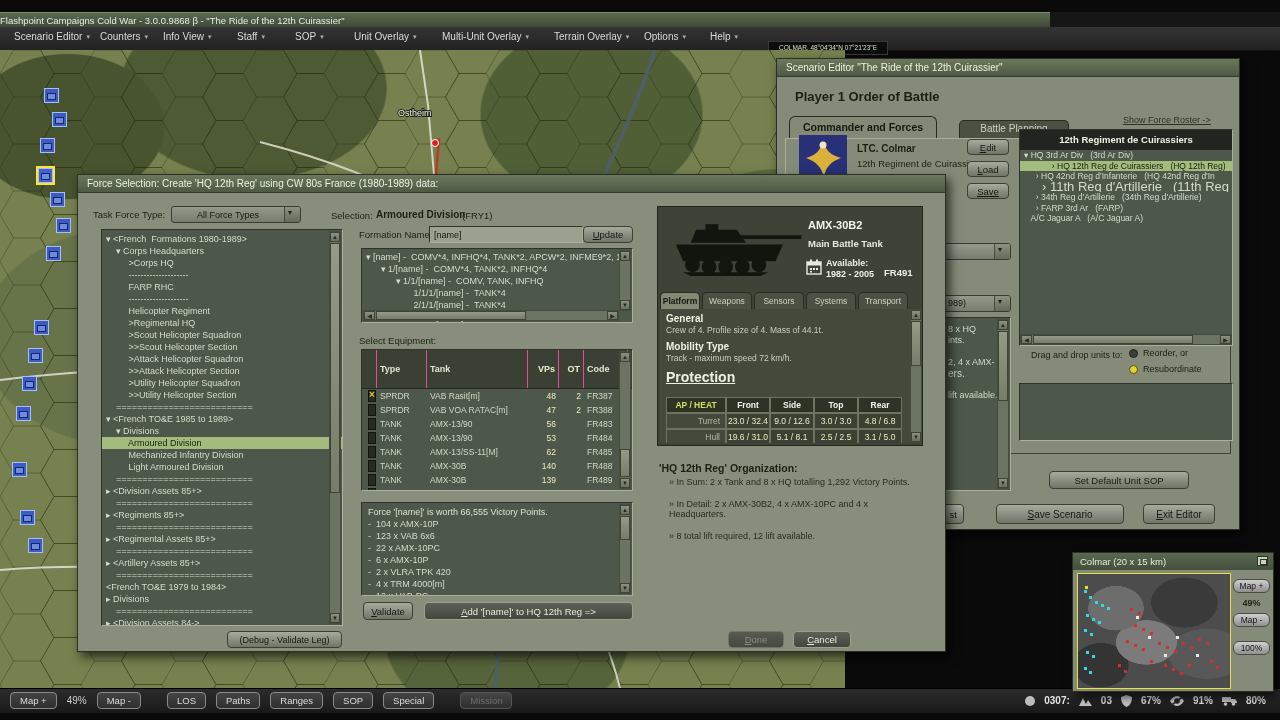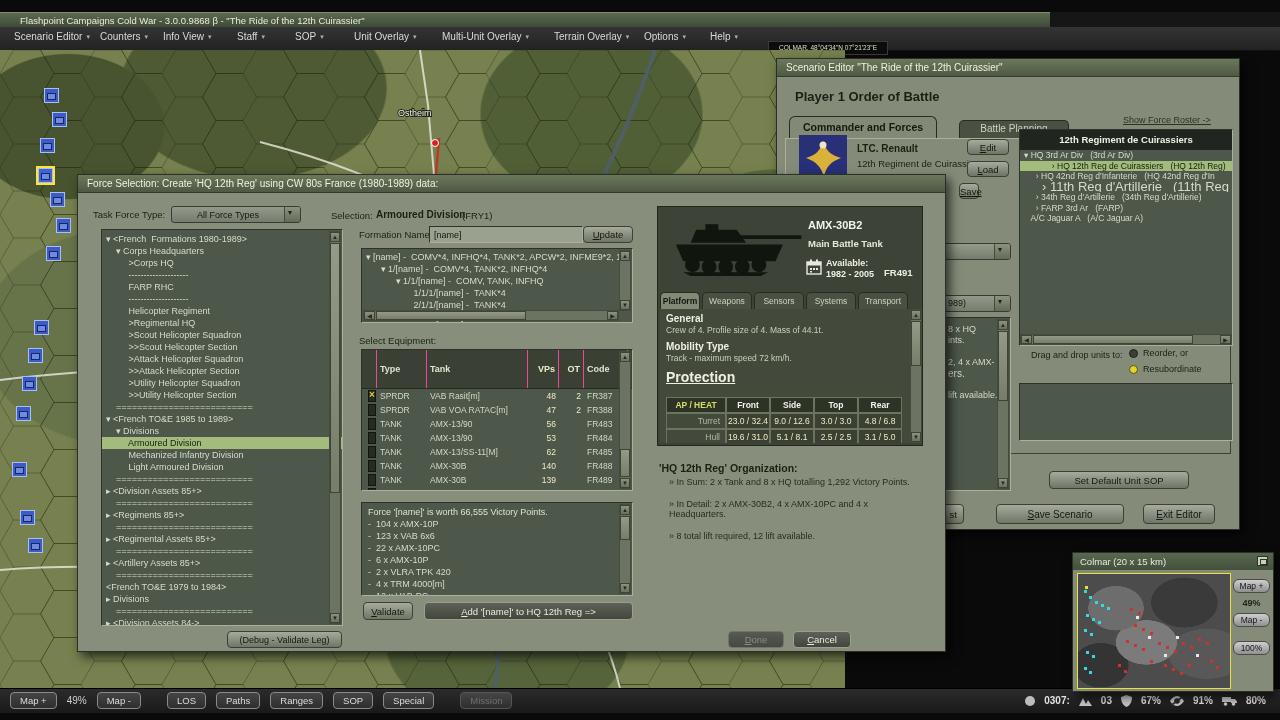--- a/index.html
+++ b/index.html
@@ -1,21 +1,21 @@
 <!DOCTYPE html>
 <html><head>
 <meta charset="utf-8">
 <style>
   html,body{margin:0;padding:0;background:#000;}
   #screen{position:relative;width:1280px;height:720px;background:#0a0a0a;overflow:hidden;
           font-family:"Liberation Sans","DejaVu Sans",sans-serif;-webkit-font-smoothing:antialiased;}
   .abs{position:absolute;}
   
   .titlebar{left:0;top:12px;width:1050px;height:15px;background:linear-gradient(#5b6a50,#3e4a38);
-            border-top:1px solid #7d8c6e;color:#e9ecdf;font-size:9.5px;line-height:15px;padding-left:20px;box-sizing:border-box;}
+            border-top:1px solid #7d8c6e;color:#e9ecdf;font-size:9.5px;line-height:15px;padding-left:0;box-sizing:border-box;}
   .titlebar-ext{left:1050px;top:12px;width:230px;height:15px;background:#161616;}
   .menubar{left:0;top:27px;width:1280px;height:23px;background:linear-gradient(#343434,#222);border-bottom:1px solid #111;}
   .menu-item{position:absolute;top:4px;color:#d9d9d9;font-size:10px;cursor:default;}
   .menu-item:nth-of-type(1){left:14px}.menu-item:nth-of-type(2){left:100px}.menu-item:nth-of-type(3){left:163px}
   .menu-item:nth-of-type(4){left:237px}.menu-item:nth-of-type(5){left:295px}.menu-item:nth-of-type(6){left:354px}
   .menu-item:nth-of-type(7){left:442px}.menu-item:nth-of-type(8){left:554px}.menu-item:nth-of-type(9){left:644px}
   .menu-item:nth-of-type(10){left:710px}
   .mi-arrow::after{content:"▾";font-size:7px;color:#a9b29a;margin-left:4px;vertical-align:1px;}
   .coordbox{left:768px;top:41px;width:118px;height:12px;background:#0c0c0c;border:1px solid #3a3a3a;
             color:#cfe0c2;font-size:6.5px;line-height:11px;text-align:center;overflow:hidden;}
@@ -192,25 +192,25 @@
     <div class="abs groupbox" style="left:8px;top:79px;width:446px;height:316px;"></div>
 
     <div class="abs" style="left:22px;top:76px;width:48px;height:50px;">
       <svg width="48" height="50" viewBox="0 0 48 50">
         <rect width="48" height="50" fill="#283077"></rect>
         <path d="M24,6 C27,16 32,20 42,23 C32,27 27,31 25,42 C22,31 17,27 7,23 C17,20 21,16 24,6 Z" fill="#d9b13b"></path>
         <circle cx="24" cy="10" r="3.5" fill="#f0e3c0"></circle>
         <rect x="14" y="42" width="20" height="4" fill="#a32727"></rect>
       </svg>
     </div>
-    <div class="abs dk-label" style="left:80px;top:84px;font-size:10px;font-weight:bold;">LTC. Renault</div>
+    <div class="abs dk-label" style="left:80px;top:84px;font-size:10px;font-weight:bold;">LTC. Colmar</div>
     <div class="abs dk-label" style="left:80px;top:99px;font-size:9.5px;">12th Regiment de Cuirassi</div>
     <div class="abs btn btn-light ak" style="left:190px;top:80px;width:42px;height:16px;line-height:15px;">Edit</div>
     <div class="abs btn btn-light ak" style="left:190px;top:102px;width:42px;height:16px;line-height:15px;">Load</div>
-    <div class="abs btn btn-light ak" style="left:182px;top:124px;width:20px;height:16px;line-height:15px;text-decoration:underline;">Save</div>
+    <div class="abs btn btn-light ak" style="left:190px;top:124px;width:42px;height:16px;line-height:15px;text-decoration:underline;">Save</div>
 
     <div class="abs sunken" style="left:242px;top:70px;width:214px;height:217px;overflow:hidden;">
       <div style="height:20px;background:#20261f;color:#eef2e2;font-size:9.5px;font-weight:bold;text-align:center;line-height:20px;">12th Regiment de Cuirassiers</div>
       <div>
 
       <div class="tree-item" style="font-size:8.5px;line-height:10.5px;"><span>▾ HQ 3rd Ar Div   (3rd Ar Div)</span></div>
           <div class="tree-item selected" style="font-size:8.5px;line-height:10.5px;padding-left:20px;"><span>     › HQ 12th Reg de Cuirassiers   (HQ 12th Reg)</span></div>
           <div class="tree-item" style="font-size:8.5px;line-height:10.5px;"><span>     › HQ 42nd Reg d'Infanterie   (HQ 42nd Reg d'In</span></div>
           <div class="tree-item" style="font-size:13px;line-height:10.5px;"><span>     › 11th Reg d'Artillerie   (11th Reg d'Artillerie)</span></div>
           <div class="tree-item" style="font-size:8.5px;line-height:10.5px;"><span>     › 34th Reg d'Artillerie   (34th Reg d'Artillerie)</span></div>

